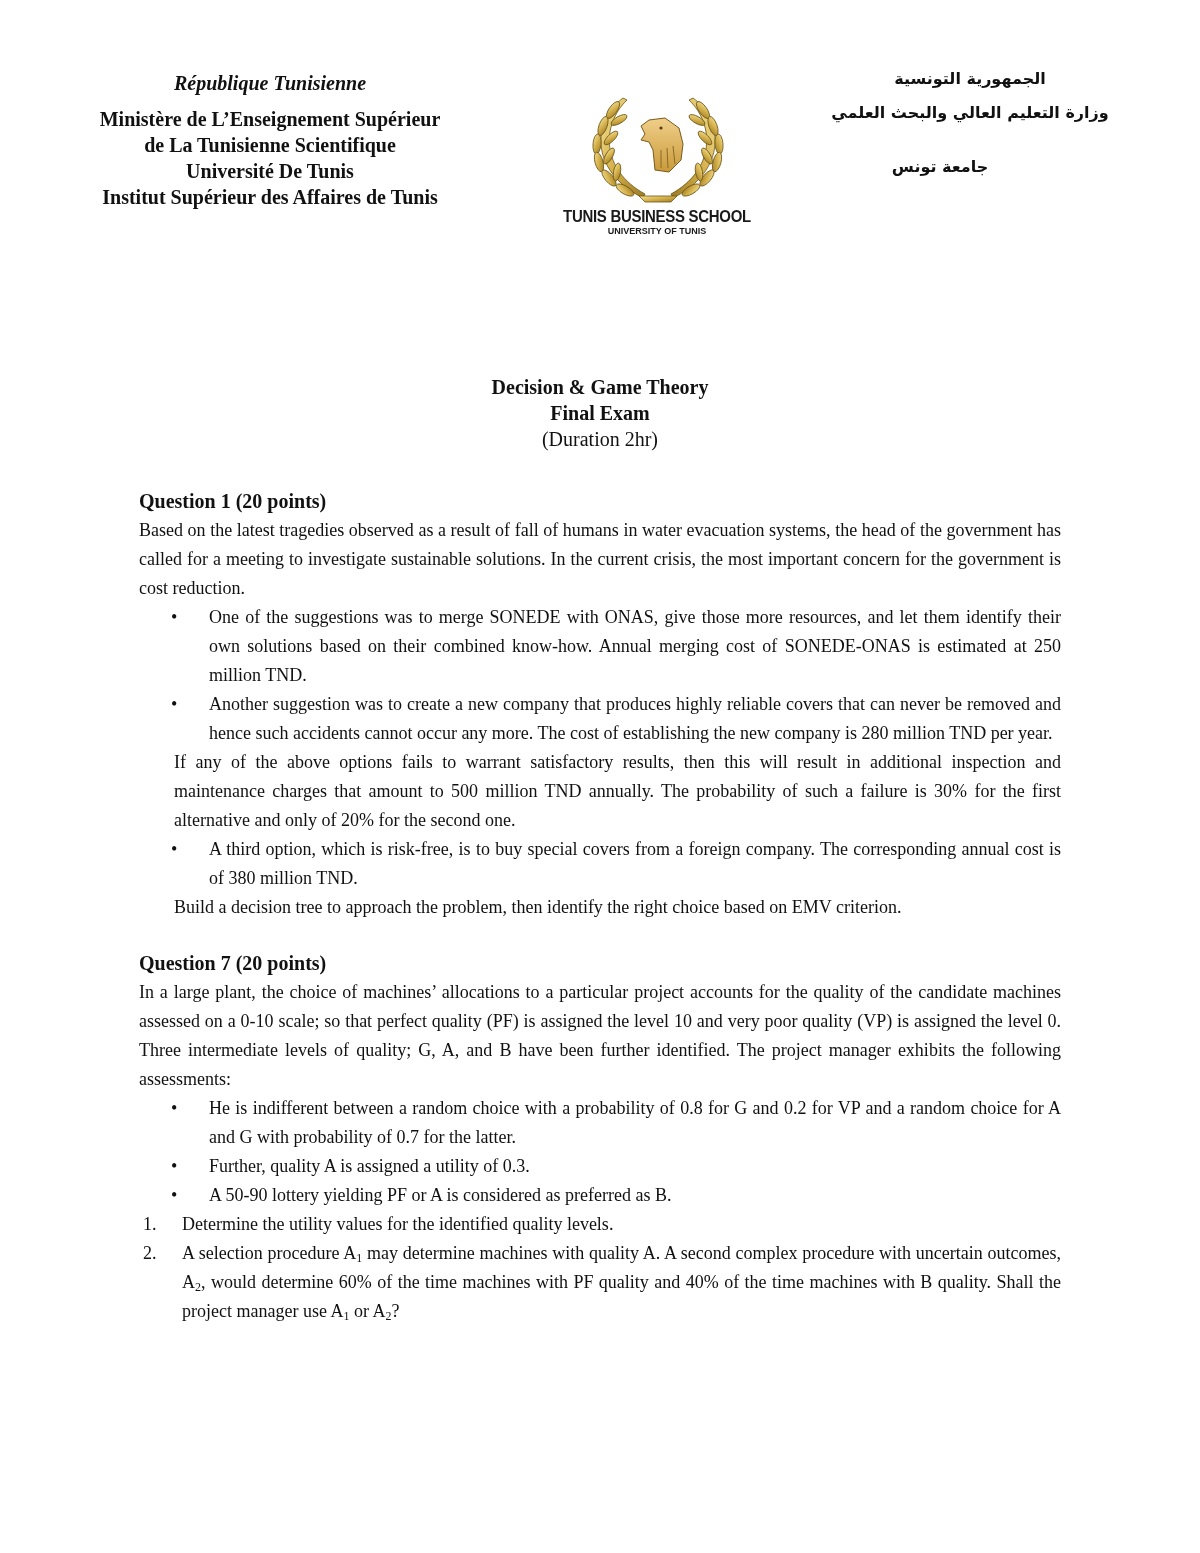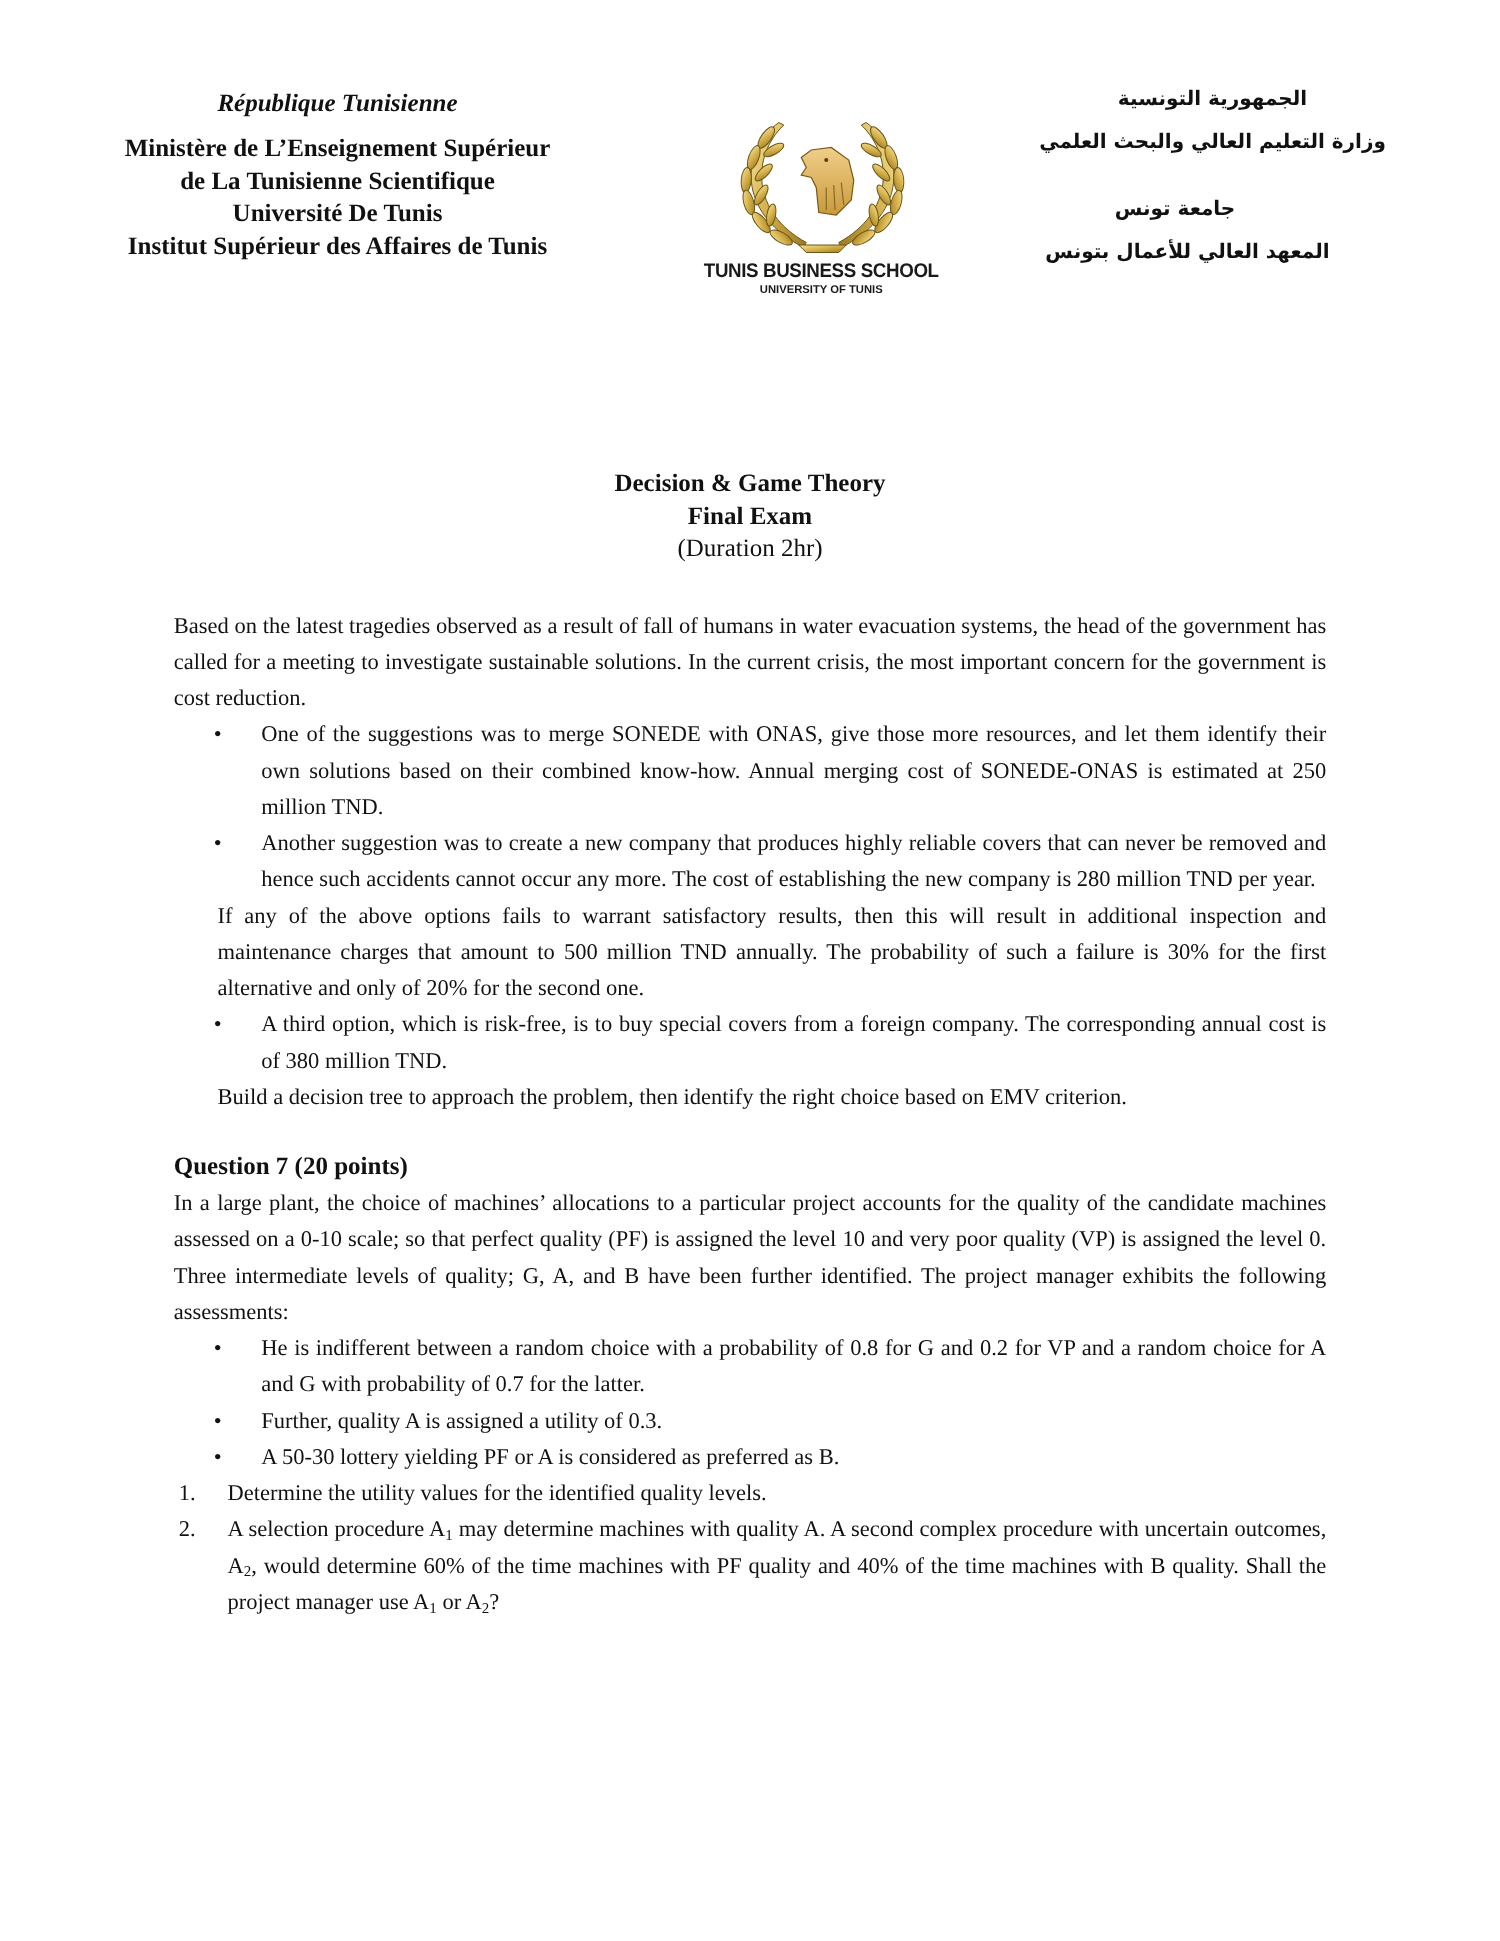--- a/index.html
+++ b/index.html
@@ -115,31 +115,31 @@
   </svg>
   <div class="t1">TUNIS BUSINESS SCHOOL</div>
   <div class="t2">UNIVERSITY OF TUNIS</div>
 </div>
 
 <div class="hdr-right">
   <div>الجمهورية التونسية</div>
   <div>وزارة التعليم العالي والبحث العلمي</div>
   <div class="gap"></div>
   <div class="r3">جامعة تونس</div>
-  <div class="r4">المعهد العالي للأعمال بتونس</div>
 </div>
 
 <div class="title">
   <div class="b">Decision &amp; Game Theory</div>
   <div class="b">Final Exam</div>
   <div>(Duration 2hr)</div>
 </div>
 
 <div class="content">
 
+  <div class="qhead">Question 1 (20 points)</div>
   <p>Based on the latest tragedies observed as a result of fall of humans in water evacuation systems, the head of the government has called for a meeting to investigate sustainable solutions. In the current crisis, the most important concern for the government is cost reduction.</p>
   <ul>
     <li>
       <span class="bullet">•</span>
       <span>One of the suggestions was to merge SONEDE with ONAS, give those more resources, and let them identify their own solutions based on their combined know-how. Annual merging cost of SONEDE-ONAS is estimated at 250 million TND.</span>
     </li>
     <li>
       <span class="bullet">•</span>
       <span>Another suggestion was to create a new company that produces highly reliable covers that can never be removed and hence such accidents cannot occur any more. The cost of establishing the new company is 280 million TND per year.</span>
     </li>
@@ -161,21 +161,21 @@
     <li>
       <span class="bullet">•</span>
       <span>He is indifferent between a random choice with a probability of 0.8 for G and 0.2 for VP and a random choice for A and G with probability of 0.7 for the latter.</span>
     </li>
     <li>
       <span class="bullet">•</span>
       <span>Further, quality A is assigned a utility of 0.3.</span>
     </li>
     <li>
       <span class="bullet">•</span>
-      <span>A 50-30 lottery yielding PF or A is considered as preferred as B.</span>
+      <span>A 50-90 lottery yielding PF or A is considered as preferred as B.</span>
     </li>
   </ul>
   <ol>
     <li>
       <span class="num">1.</span>
       <span>Determine the utility values for the identified quality levels.</span>
     </li>
     <li>
       <span class="num">2.</span>
       <span><span>A selection procedure A</span><sub>1</sub><span> may determine machines with quality A. A second complex procedure with uncertain outcomes, A</span><sub>2</sub><span>, would determine 60% of the time machines with PF quality and 40% of the time machines with B quality. Shall the project manager use A</span><sub>1</sub><span> or A</span><sub>2</sub><span>?</span></span>

